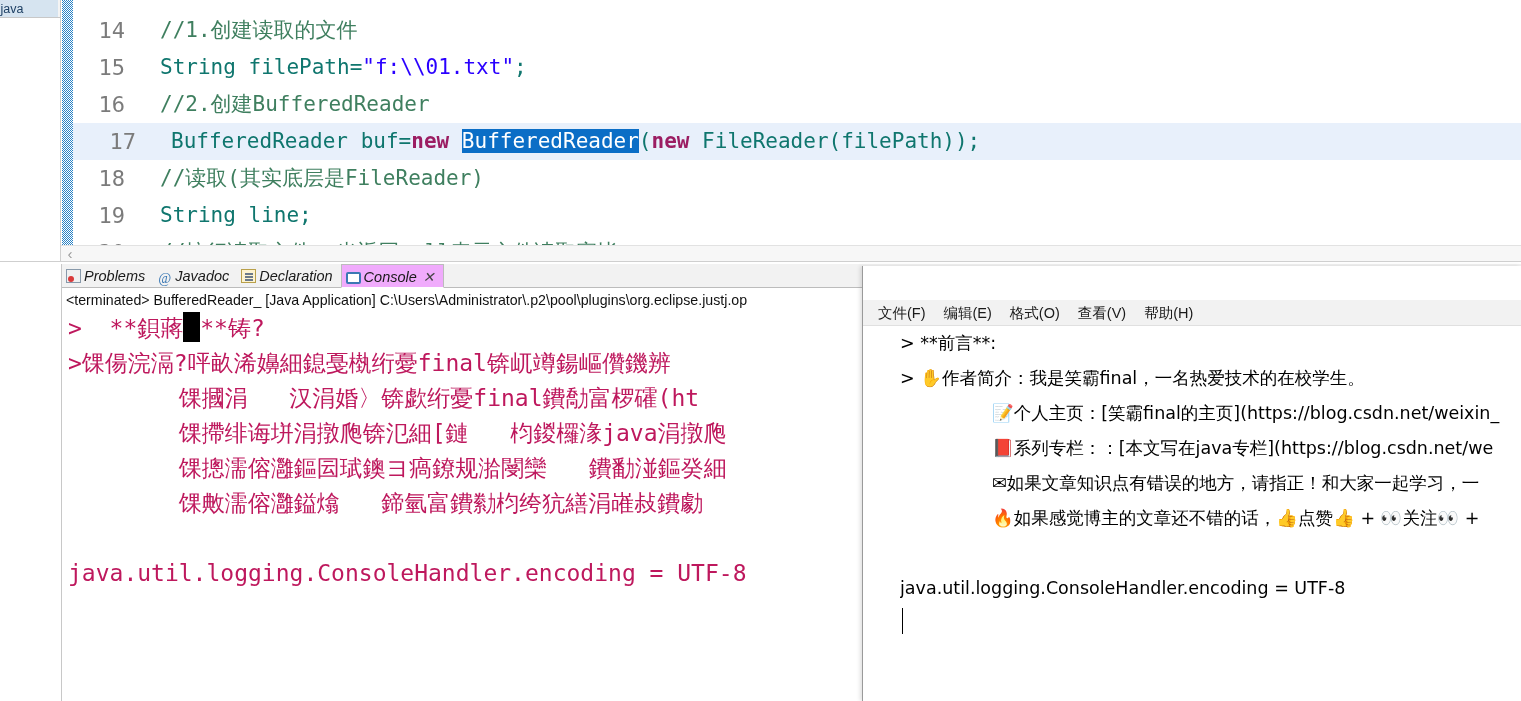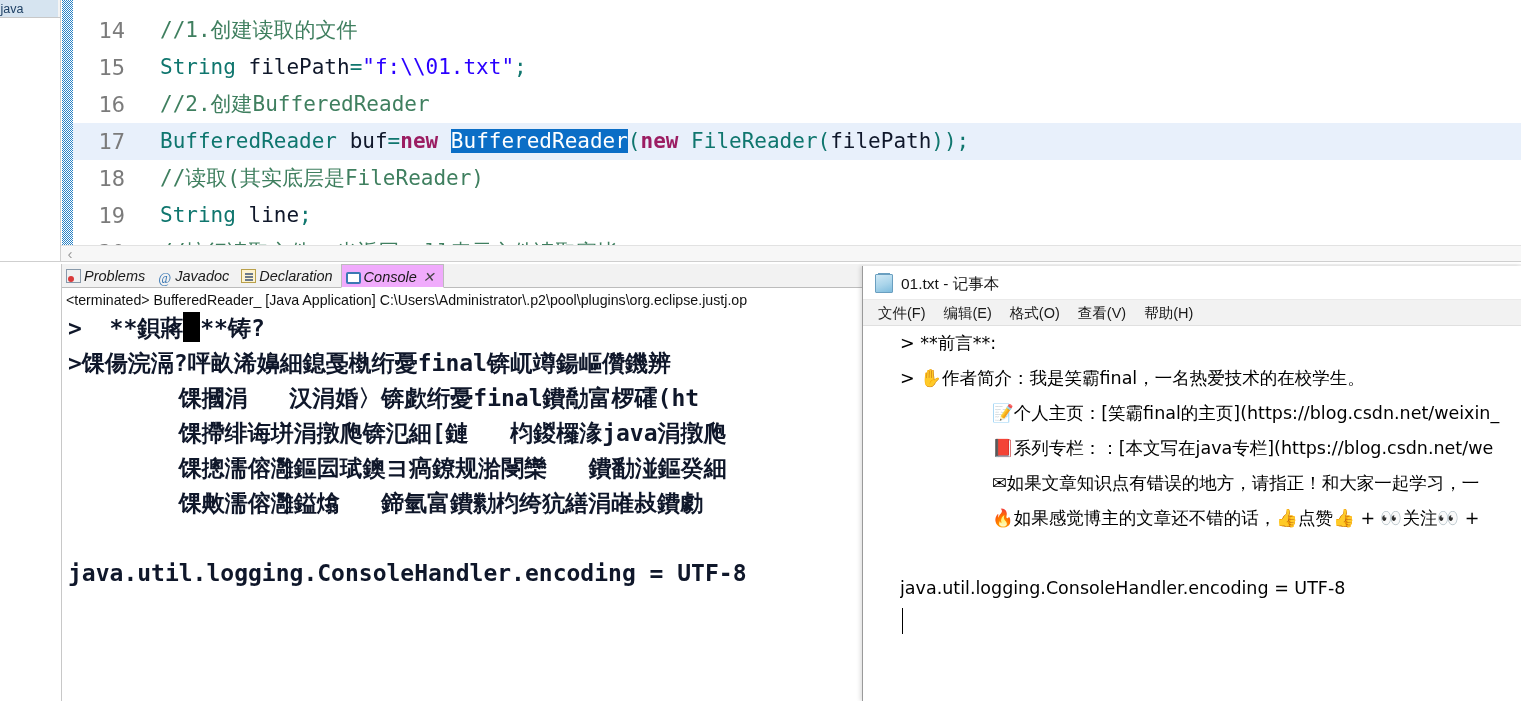--- a/index.html
+++ b/index.html
@@ -76,38 +76,38 @@
     line-height: 37px;
     white-space: pre;
     overflow: hidden;
   }
   .code-row {
     position: relative;
     height: 37px;
     white-space: pre;
     overflow: hidden;
   }
-  .code-row.active { background: #e8f0fb; }
+  .code-row.active { background: #e8f0fb; padding-left: 11px; }
   .ln {
     display: inline-block;
     width: 52px;
     text-align: right;
     color: #7b7b7b;
     font-family: "DejaVu Sans Mono", monospace;
     font-size: 22px;
   }
   .code-text {
     display: inline-block;
     padding-left: 35px;
     vertical-align: top;
   }
   .tok-cmt { color: #3f7f5f; }
   .tok-kw  { color: #9b1d62; font-weight: bold; }
   .tok-str { color: #2a00ff; }
-  .tok-pln { color: #0f172a; }
+  .tok-pln { color: #0f766e; }
   .tok-dflt{ color: #0f766e; }
   .tok-sel {
     background: #0b6ec6;
     color: #ffffff;
   }
 
   #editor-hscroll {
     position: absolute;
     left: 61px; top: 245px;
     width: 1460px; height: 17px;
@@ -226,23 +226,22 @@
   }
   #console-body {
     position: absolute;
     left: 0; top: 47px;
     width: 100%; height: 390px;
     overflow: hidden;
     background: #ffffff;
     font-family: "DejaVu Sans Mono", monospace;
     font-size: 23px;
     line-height: 35px;
-    color: #0f172a;
-    white-space: pre;
-    font-weight: bold;
+    color: #be185d;
+    white-space: pre;
   }
   .cline {
     height: 35px;
     white-space: pre;
     padding-left: 6px;
     overflow: hidden;
   }
   .cline.blank { height: 35px; }
   .caret-block {
     display: inline-block;
@@ -357,21 +356,17 @@
     <div id="editor-bottom-border"></div>
   </div>
 
   <div id="console-view">
     <div id="console-tabbar"><div class="ctab"><span class="ctab-icon ico-problems"></span><span>Problems</span></div><div class="ctab"><span class="ctab-icon ico-javadoc">@</span><span>Javadoc</span></div><div class="ctab"><span class="ctab-icon ico-declaration"></span><span>Declaration</span></div><div class="ctab selected"><span class="ctab-icon ico-console"></span><span>Console</span><span class="ctab-close">✕</span></div></div>
     <div id="console-launchline">&lt;terminated&gt; BufferedReader_ [Java Application] C:\Users\Administrator\.p2\pool\plugins\org.eclipse.justj.op</div>
     <div id="console-body"><div class="cline">&gt;  **鋇蔣<span class="caret-block"></span><span>**铸?</span></div><div class="cline">&gt;馃偒浣滆?呯畝浠嬶細鎴戞槸绗憂final锛屼竴鍚嶇儹鐖辨</div><div class="cline">        馃摑涓   汉涓婚〉锛歔绗憂final鐨勪富椤礭(ht</div><div class="cline">        馃摕绯诲垪涓撴爮锛氾細[鏈   枃鍐欏湪java涓撴爮</div><div class="cline">        馃摠濡傛灉鏂囩珷鐭ヨ瘑鐐规湁閿欒   鐨勫湴鏂癸細</div><div class="cline">        馃敟濡傛灉鎰熻   鍗氫富鐨勬枃绔犺繕涓嶉敊鐨勮</div><div class="cline blank"></div><div class="cline">java.util.logging.ConsoleHandler.encoding = UTF-8</div></div>
   </div>
 
   <div id="notepad">
-    <div id="np-titlebar">
-      <div id="np-title-icon"></div>
-      <div id="np-title-text">01.txt - 记事本</div>
-    </div>
     <div id="np-menubar"><span class="np-menu">文件(F)</span><span class="np-menu">编辑(E)</span><span class="np-menu">格式(O)</span><span class="np-menu">查看(V)</span><span class="np-menu">帮助(H)</span></div>
     <div id="np-textarea"><div class="np-line"><span class="emoji">&gt; **前言**:</span></div><div class="np-line"><span class="emoji">&gt; ✋作者简介：我是笑霸final，一名热爱技术的在校学生。</span></div><div class="np-line"><span class="np-indent"></span><span class="emoji">📝个人主页：[笑霸final的主页](https://blog.csdn.net/weixin_</span></div><div class="np-line"><span class="np-indent"></span><span class="emoji">📕系列专栏：：[本文写在java专栏](https://blog.csdn.net/we</span></div><div class="np-line"><span class="np-indent"></span><span class="emoji">✉如果文章知识点有错误的地方，请指正！和大家一起学习，一</span></div><div class="np-line"><span class="np-indent"></span><span class="emoji">🔥如果感觉博主的文章还不错的话，👍点赞👍 + 👀关注👀 + </span></div><div class="np-line"><span class="emoji"></span></div><div class="np-line"><span class="emoji">java.util.logging.ConsoleHandler.encoding = UTF-8</span></div><div class="np-line"><span class="emoji"></span><span class="np-caret"></span></div></div>
   </div>
 
 </div>
 
 </body></html>

